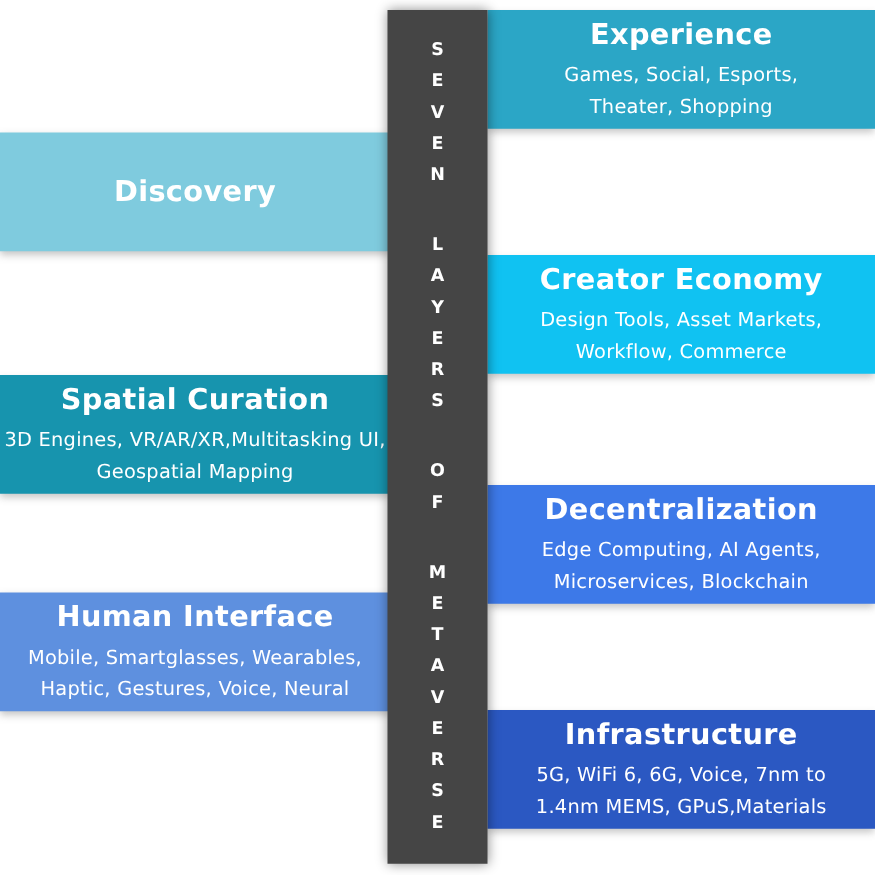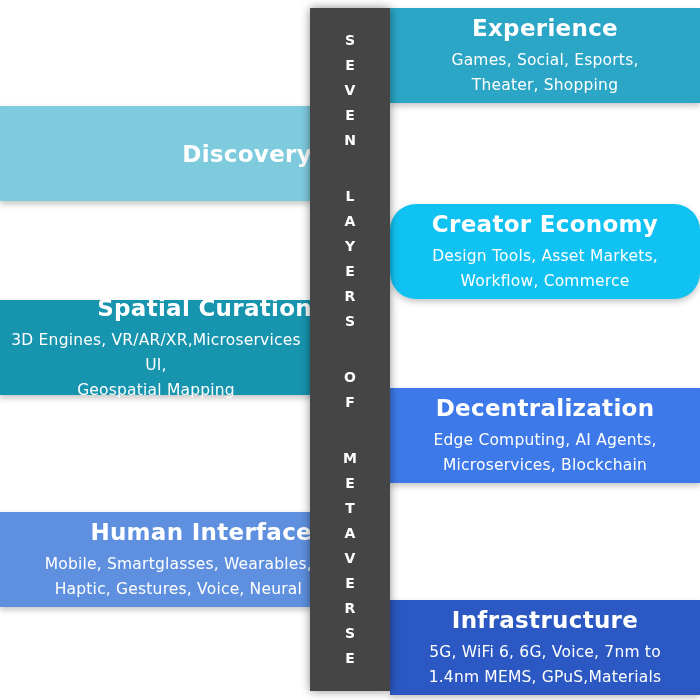--- a/index.html
+++ b/index.html
@@ -8,21 +8,21 @@
     font-family:"DejaVu Sans","Liberation Sans",sans-serif;
   }
   .canvas{position:relative;width:700px;height:700px;background:#ffffff;overflow:hidden;}
 
   .band{
     position:absolute;height:95px;display:flex;flex-direction:column;
     justify-content:center;align-items:center;text-align:center;color:#ffffff;
     box-shadow:0 3px 6px rgba(90,90,90,0.35);
     z-index:1;
   }
-  .band.left{left:0;width:312px;align-items:flex-end;}
+  .band.left{left:0;width:312px;}
   .band.right{left:390px;width:310px;}
   .band-title{
     font-size:23px;font-weight:700;line-height:30px;letter-spacing:0.3px;
     white-space:nowrap;
   }
   .band-items{
     margin-top:5px;font-size:15.5px;line-height:25px;letter-spacing:0.2px;
     white-space:pre-line;font-weight:500;
   }
 
@@ -31,22 +31,22 @@
     display:flex;flex-direction:column;justify-content:center;align-items:center;
     gap:31px;
     box-shadow:0 0 9px rgba(0,0,0,0.45);
     z-index:2;
   }
   .bar-word{
     width:17px;color:#ffffff;font-size:14px;font-weight:700;line-height:25px;
     word-break:break-all;text-align:center;
   }
 
-  .top0{top:8px;}   .top1{top:106px;} .top2{top:204px;border-radius:26px;} .top3{top:300px;}
-  .top4{top:388px;} .top5{top:512px;} .top6{top:600px;}
+  .top0{top:8px;}   .top1{top:106px;} .top2{top:204px;} .top3{top:300px;}
+  .top4{top:388px;} .top5{top:474px;} .top6{top:568px;}
 </style>
 </head>
 <body>
 
 <div class="canvas">
 
   <div class="band right top0" style="background-color: rgb(43, 166, 198);">
     <div class="band-title">Experience</div>
     <div class="band-items">Games, Social, Esports,
 Theater, Shopping</div>
@@ -57,21 +57,21 @@
   </div>
 
   <div class="band right top2" style="background-color: rgb(16, 194, 242);">
     <div class="band-title">Creator Economy</div>
     <div class="band-items">Design Tools, Asset Markets,
 Workflow, Commerce</div>
   </div>
 
   <div class="band left top3" style="background-color: rgb(23, 148, 174);">
     <div class="band-title">Spatial Curation</div>
-    <div class="band-items">3D Engines, VR/AR/XR,Microservices UI,
+    <div class="band-items">3D Engines, VR/AR/XR,Multitasking UI,
 Geospatial Mapping</div>
   </div>
 
   <div class="band right top4" style="background-color: rgb(61, 121, 232);">
     <div class="band-title">Decentralization</div>
     <div class="band-items">Edge Computing, AI Agents,
 Microservices, Blockchain</div>
   </div>
 
   <div class="band left top5" style="background-color: rgb(94, 144, 223);">

